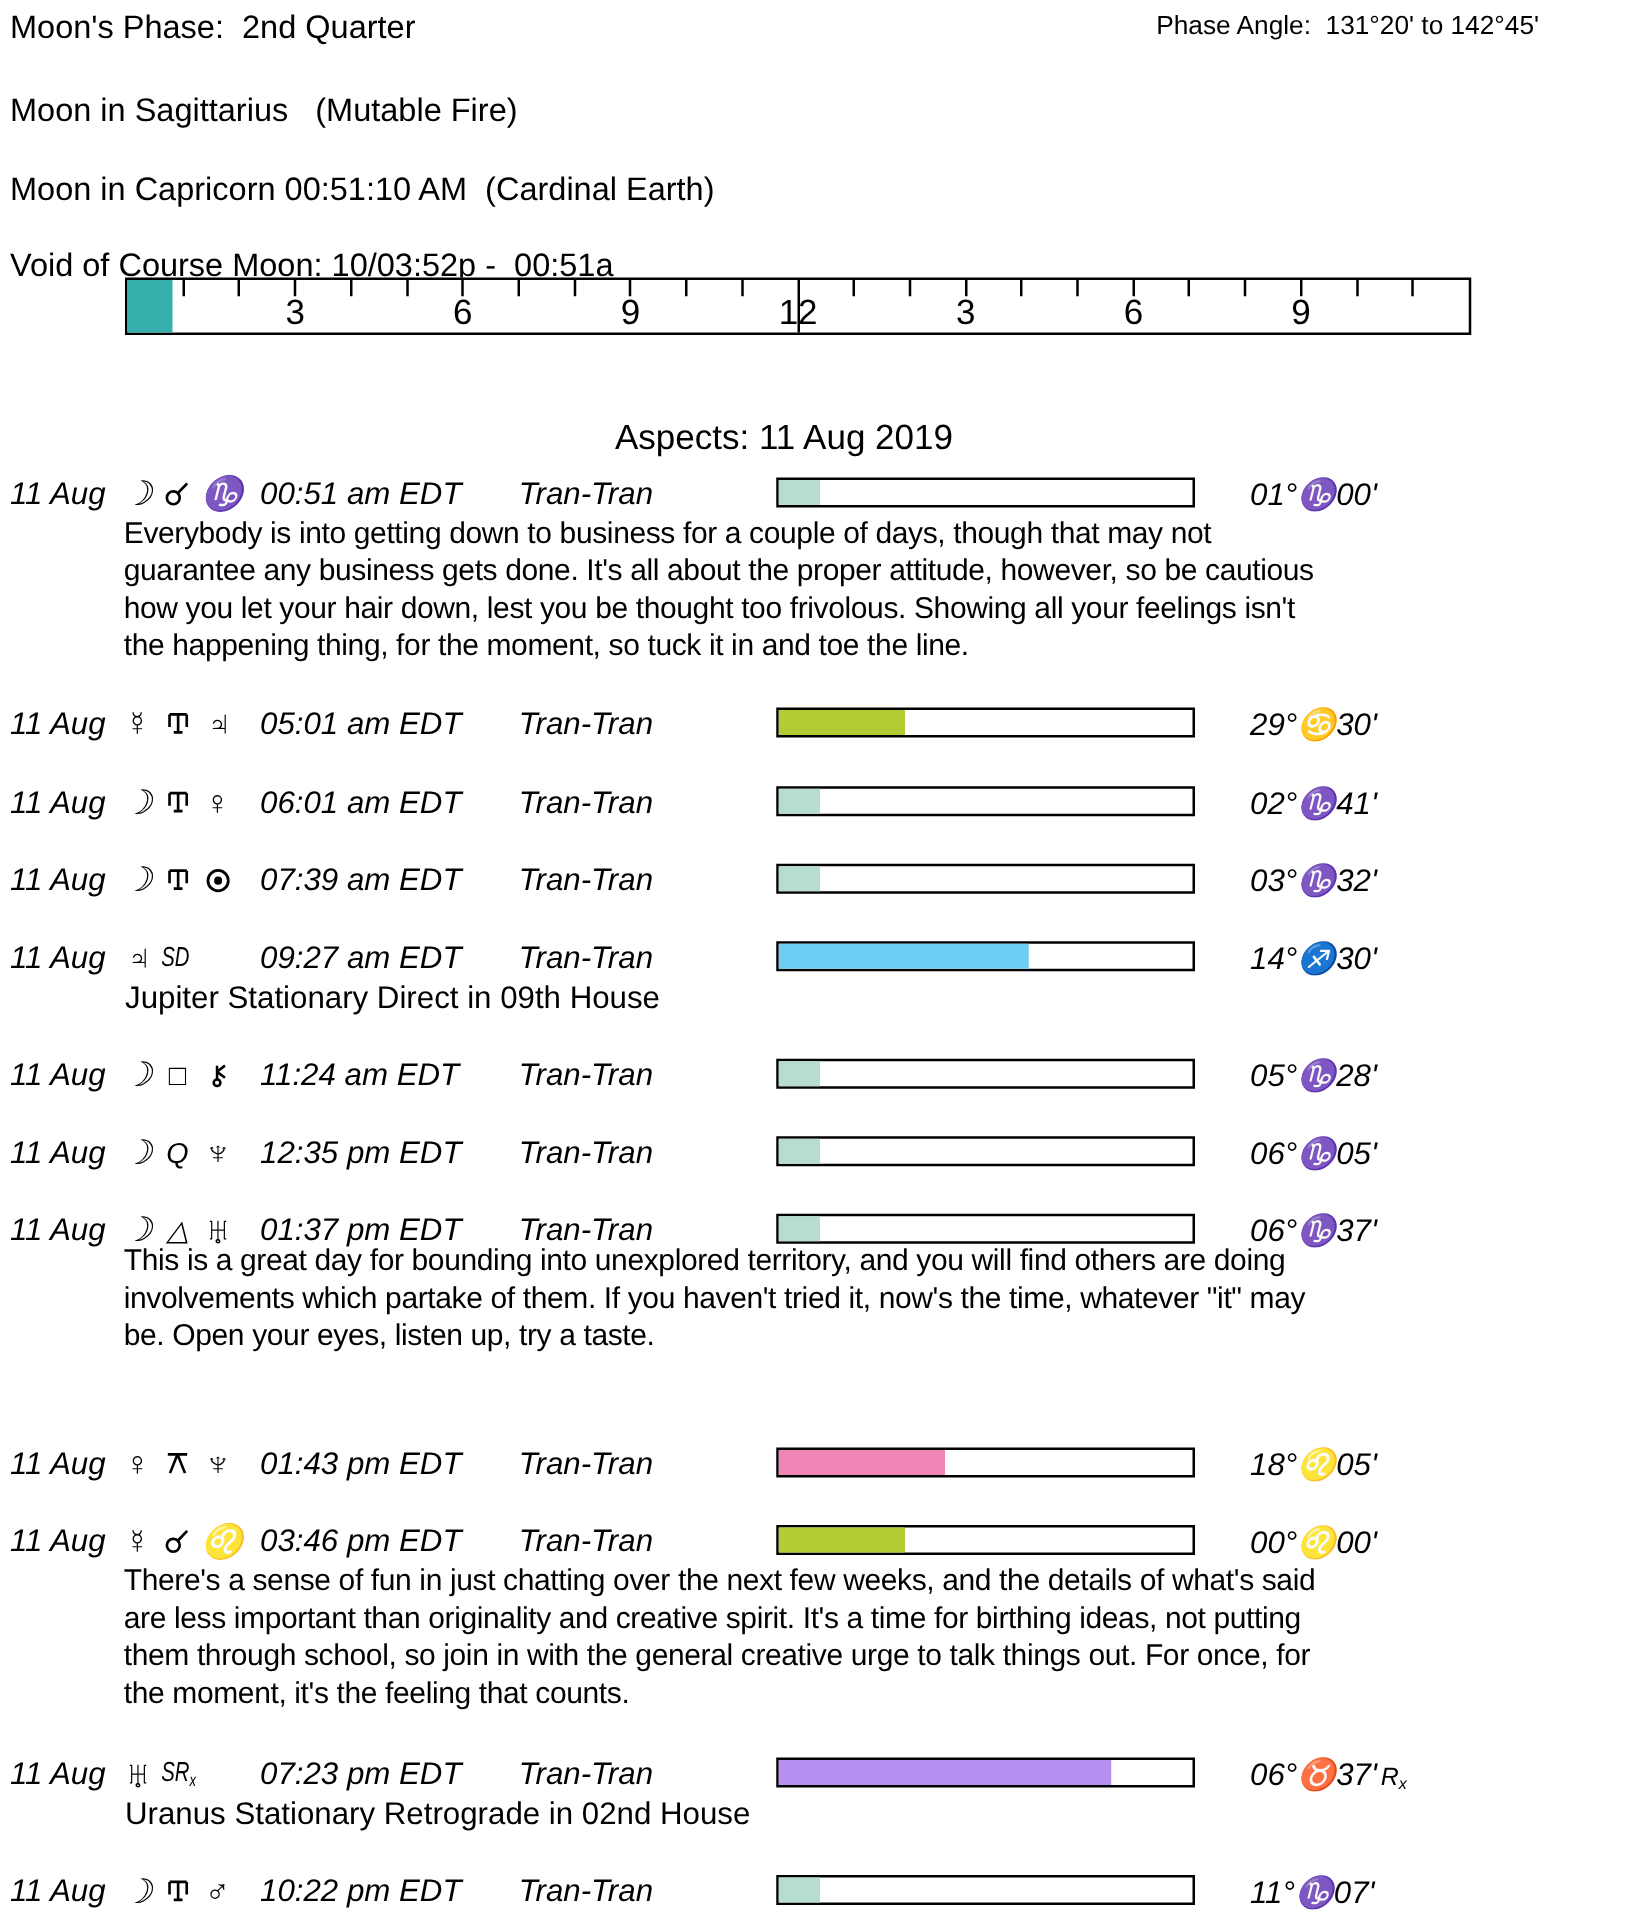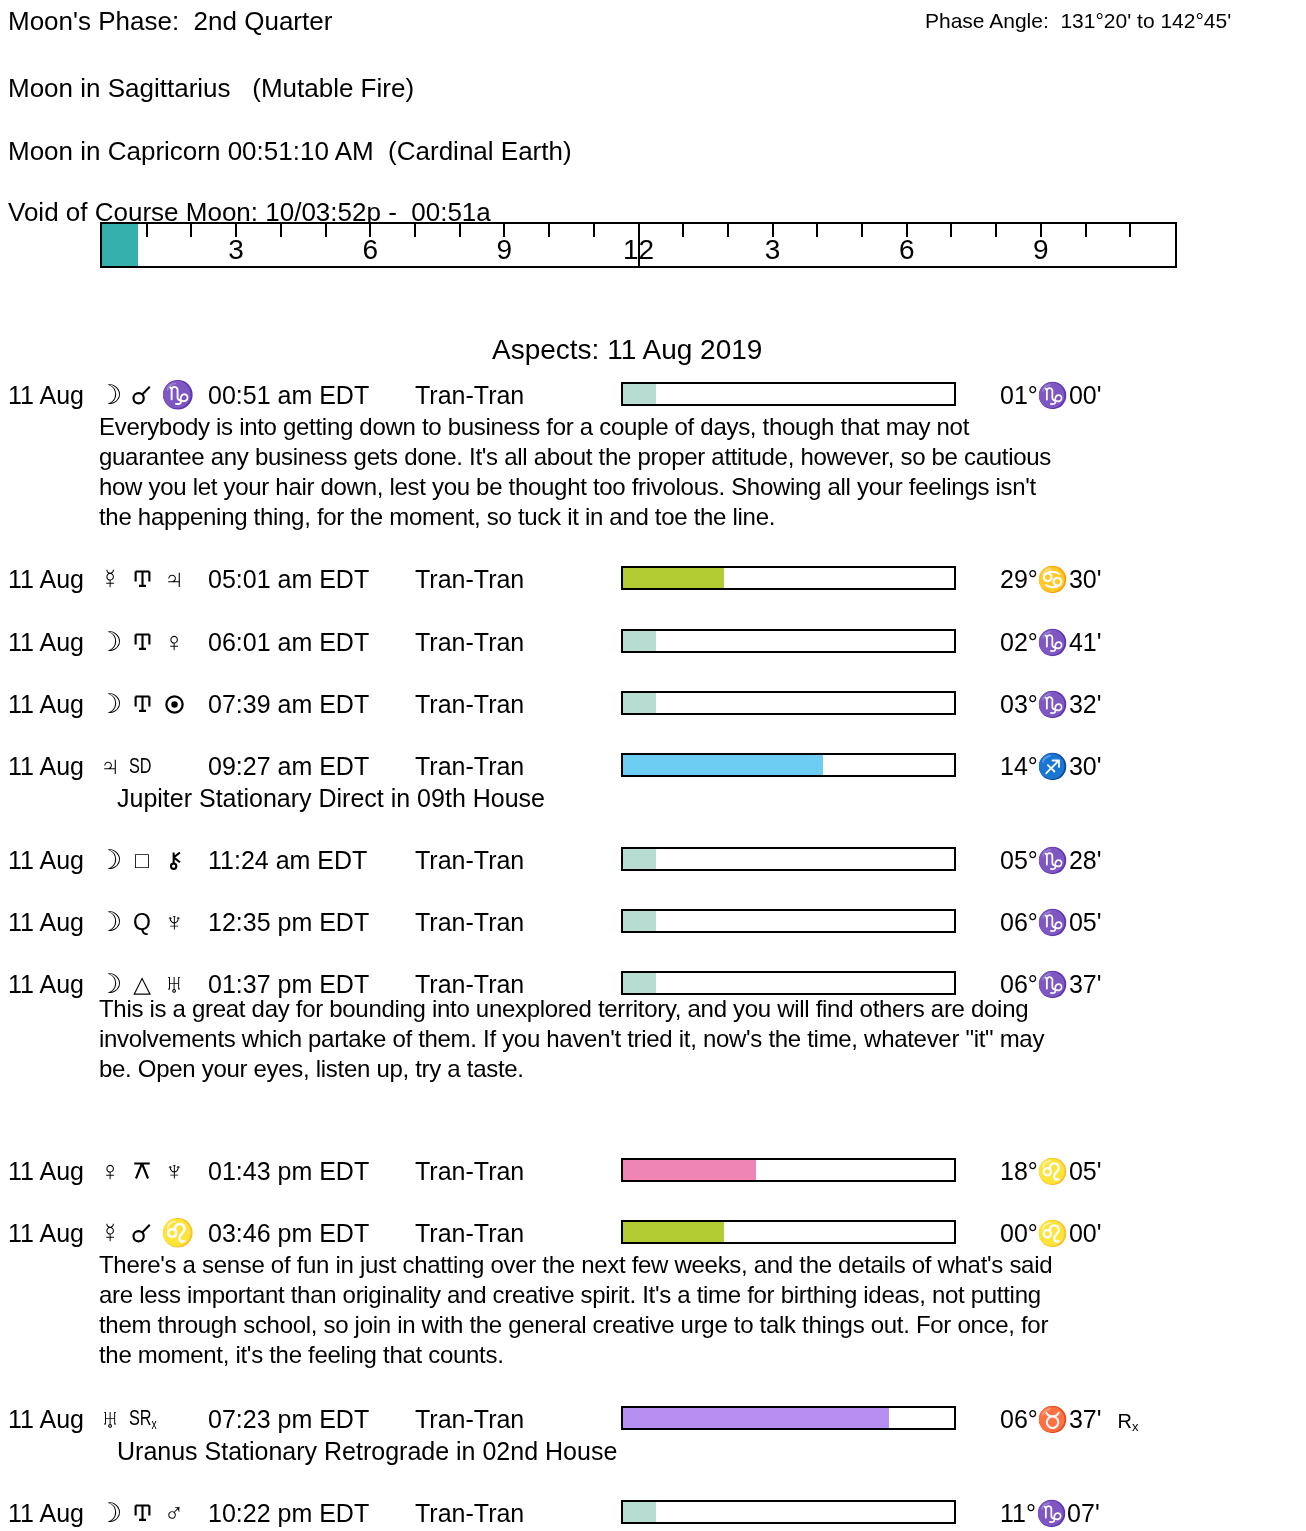--- a/index.html
+++ b/index.html
@@ -12,37 +12,37 @@
 
   
   .ruler{position:absolute;left:100px;top:222px;width:1073px;height:42px;
          border:2px solid #000;background:#fff;}
   .ruler .void{position:absolute;left:0;top:0;height:100%;}
   .ruler .tick{position:absolute;top:0;width:2px;height:13px;background:#000;}
   .ruler .tick.tall{height:100%;}
   .ruler .rnum{position:absolute;top:10px;font-size:28px;transform:translateX(-50%);}
 
   
-  .arow{position:absolute;left:0;width:1292px;height:34px;font-size:25px;}
+  .arow{position:absolute;left:0;width:1292px;height:34px;font-size:25px;font-style:italic;}
   .adate{position:absolute;left:8px;top:0;white-space:pre;}
   .asyms{position:absolute;left:97px;top:-4px;height:36px;display:flex;align-items:center;gap:6px;}
   .sym{display:inline-flex;align-items:center;justify-content:center;min-width:26px;font-size:27px;line-height:1;}
   .sym svg{display:block;}
   .sym.small{font-size:23px;}
   .station{display:inline-block;font-size:22px;transform:scaleX(0.74);transform-origin:left center;white-space:nowrap;}
   .ssub{font-size:14px;vertical-align:-4px;}
   .atime{position:absolute;left:208px;top:0;white-space:pre;}
   .atype{position:absolute;left:415px;top:0;white-space:pre;}
   .abar{position:absolute;left:621px;top:1px;width:331px;height:20px;border:2px solid #000;background:#fff;}
   .afill{height:100%;}
   .adeg{position:absolute;left:1000px;top:0;white-space:pre;}
-  .rxwrap{font-size:20px;margin-left:16px;}
+  .rxwrap{font-size:20px;margin-left:3px;}
   .rxwrap .ssub{font-size:13px;vertical-align:-3px;}
 
-  .anote{position:absolute;left:100px;font-size:25px;white-space:pre;margin-left:17px;}
+  .anote{position:absolute;left:100px;font-size:25px;white-space:pre;}
   .apara{position:absolute;left:99px;font-size:24px;line-height:30px;letter-spacing:-0.3px;}
   .apara .pline{white-space:pre;}
 </style>
 </head>
 <body>
 
 <div class="abs hdr" style="left:8px;top:6px">Moon's Phase:  2nd Quarter</div>
 <div class="abs phase-angle" style="left:925px;top:9px">Phase Angle:  131°20' to 142°45'</div>
 <div class="abs hdr" style="left:8px;top:73px">Moon in Sagittarius   (Mutable Fire)</div>
 <div class="abs hdr" style="left:8px;top:136px">Moon in Capricorn 00:51:10 AM  (Cardinal Earth)</div>

